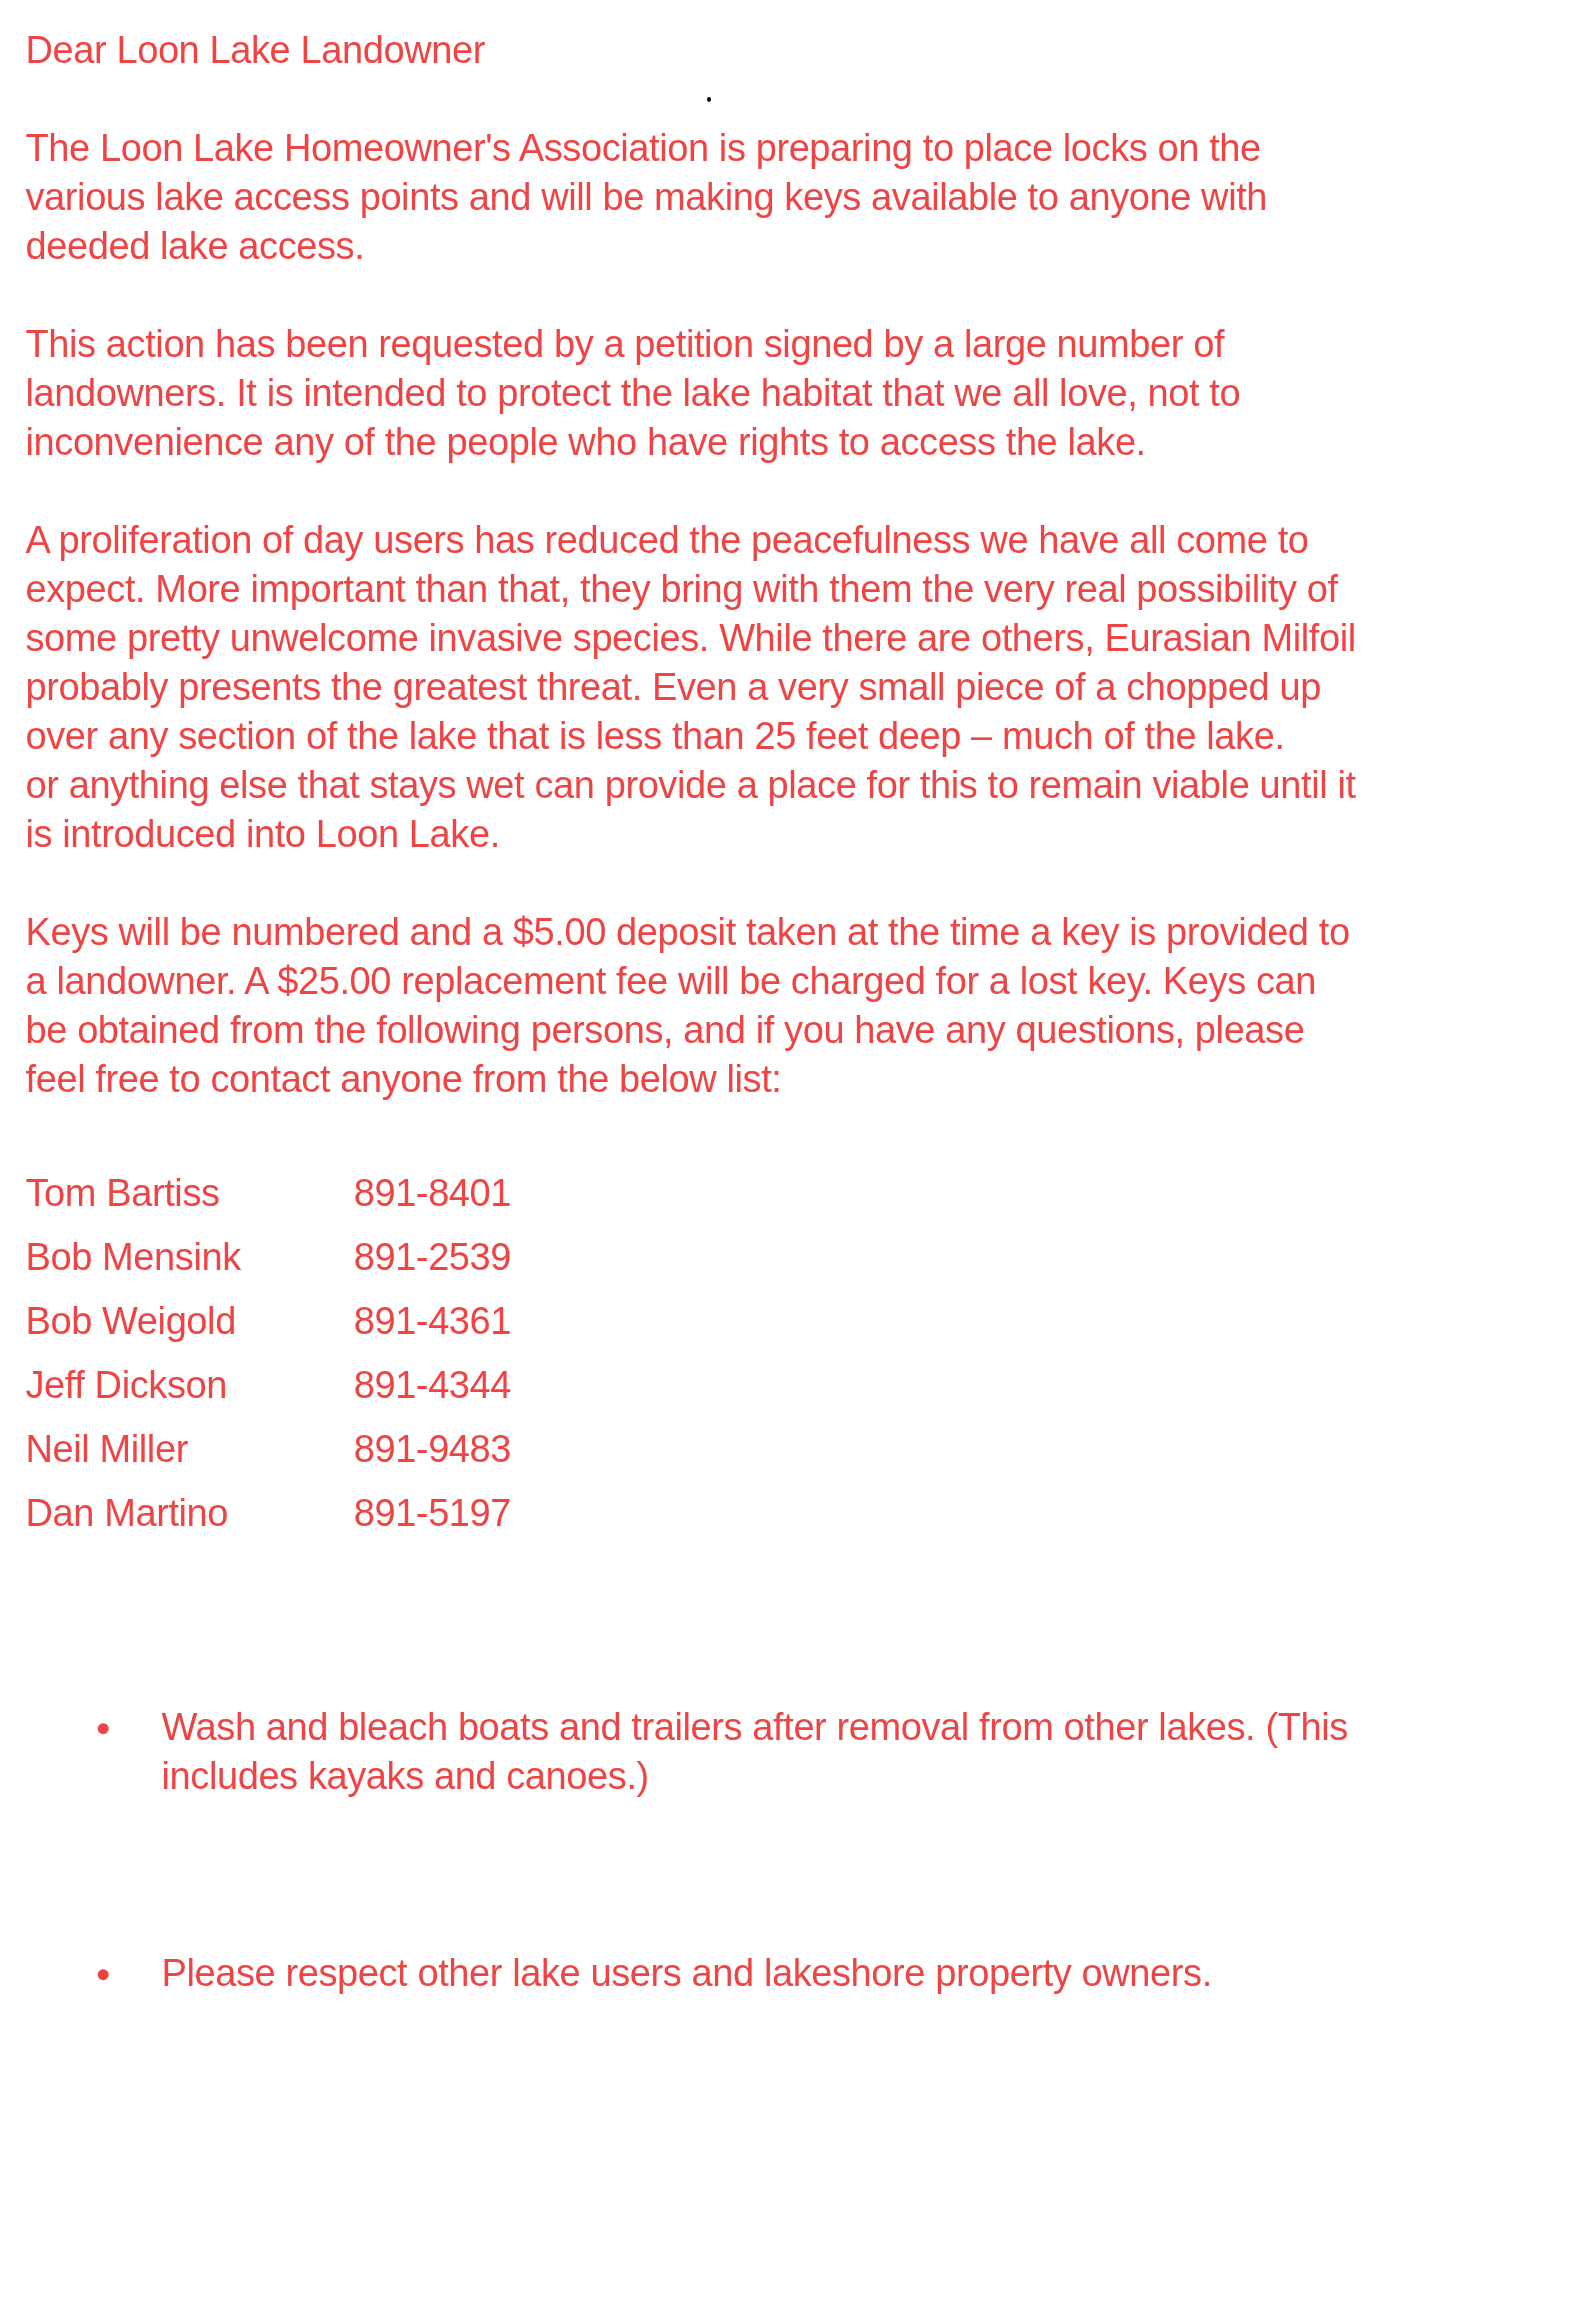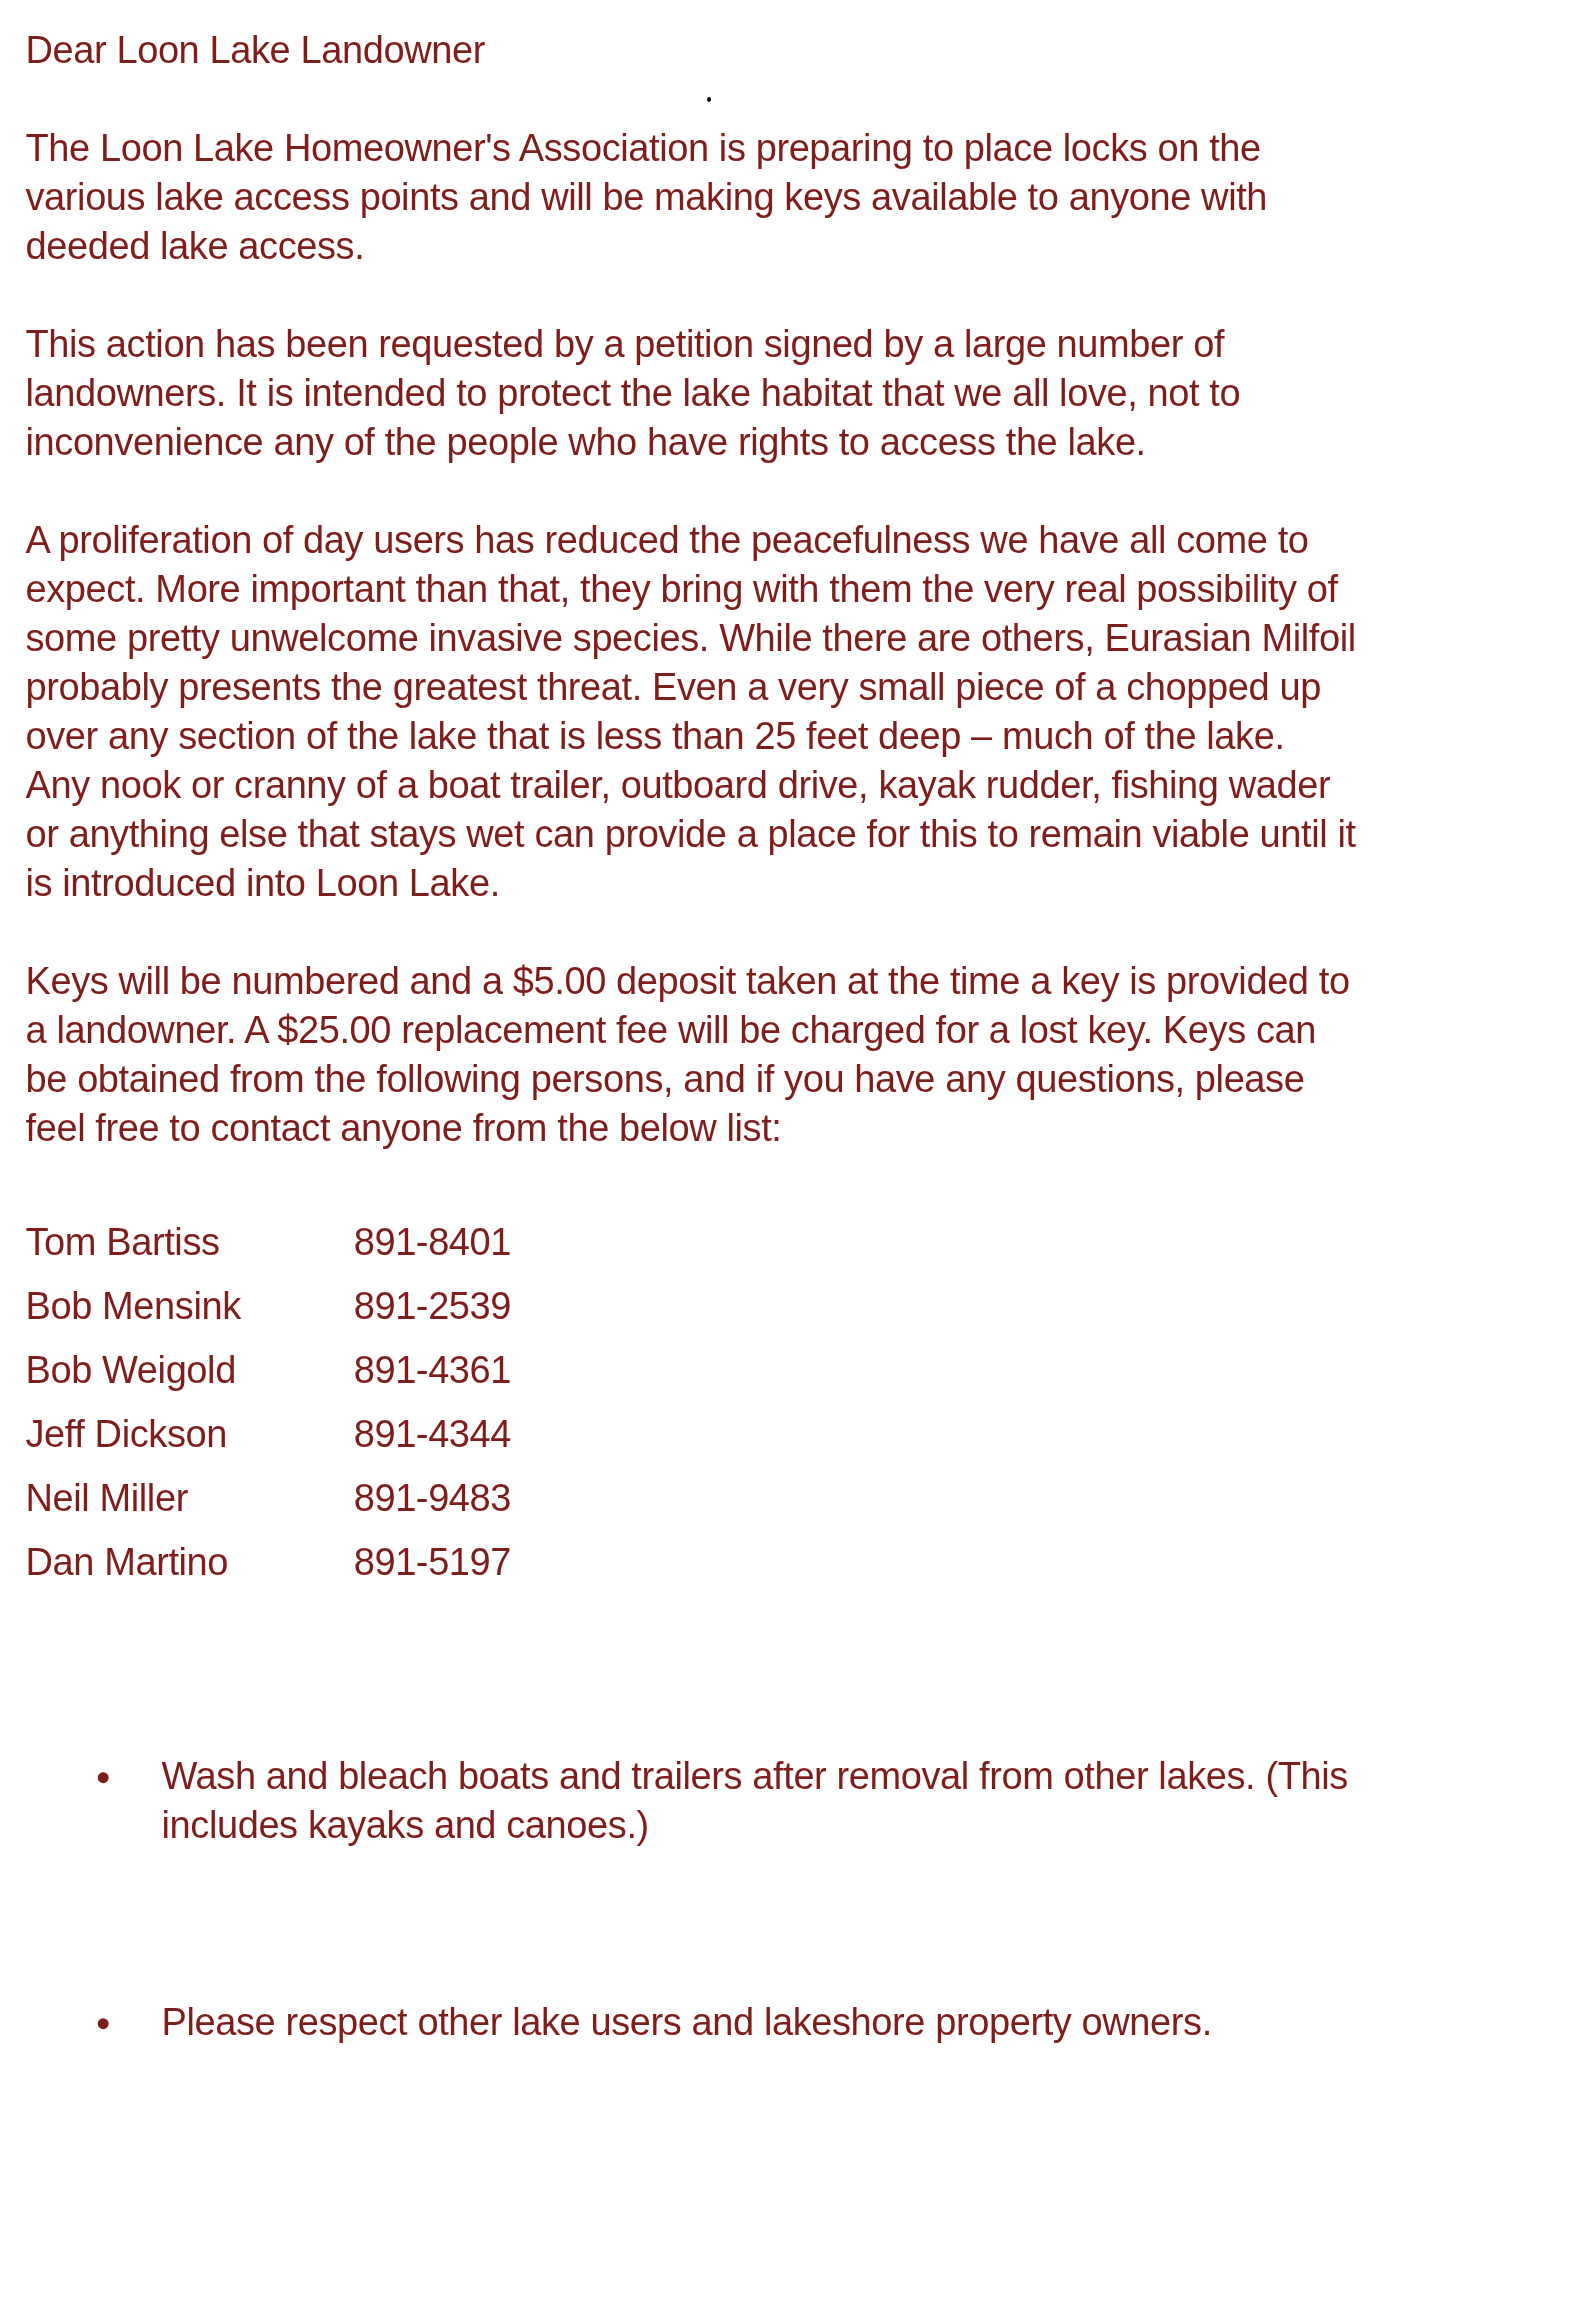--- a/index.html
+++ b/index.html
@@ -5,21 +5,21 @@
   html, body {
     margin: 0;
     padding: 0;
     background: #ffffff;
   }
   .page {
     position: relative;
     width: 1453px;
     height: 2319px;
     background: #ffffff;
-    color: #7f1d1d;
+    color: #ef4444;
     font-family: "Liberation Sans", "DejaVu Sans", sans-serif;
     font-size: 38px;
     line-height: 49px;
     letter-spacing: -0.4px;
     overflow: hidden;
     box-sizing: border-box;
     padding: 25.5px 0 0 25.5px;
   }
   .para {
     margin: 0 0 49px 0;
@@ -85,21 +85,20 @@
     <span class="line">landowners. It is intended to protect the lake habitat that we all love, not to</span>
     <span class="line">inconvenience any of the people who have rights to access the lake.</span>
   </p>
 
   <p class="para">
     <span class="line">A proliferation of day users has reduced the peacefulness we have all come to</span>
     <span class="line">expect. More important than that, they bring with them the very real possibility of</span>
     <span class="line">some pretty unwelcome invasive species. While there are others, Eurasian Milfoil</span>
     <span class="line">probably presents the greatest threat. Even a very small piece of a chopped up</span>
     <span class="line">over any section of the lake that is less than 25 feet deep – much of the lake.</span>
-    <span class="line">Any nook or cranny of a boat trailer, outboard drive, kayak rudder, fishing wader</span>
     <span class="line">or anything else that stays wet can provide a place for this to remain viable until it</span>
     <span class="line">is introduced into Loon Lake.</span>
   </p>
 
   <p class="para">
     <span class="line">Keys will be numbered and a $5.00 deposit taken at the time a key is provided to</span>
     <span class="line">a landowner. A $25.00 replacement fee will be charged for a lost key. Keys can</span>
     <span class="line">be obtained from the following persons, and if you have any questions, please</span>
     <span class="line">feel free to contact anyone from the below list:</span>
   </p>

